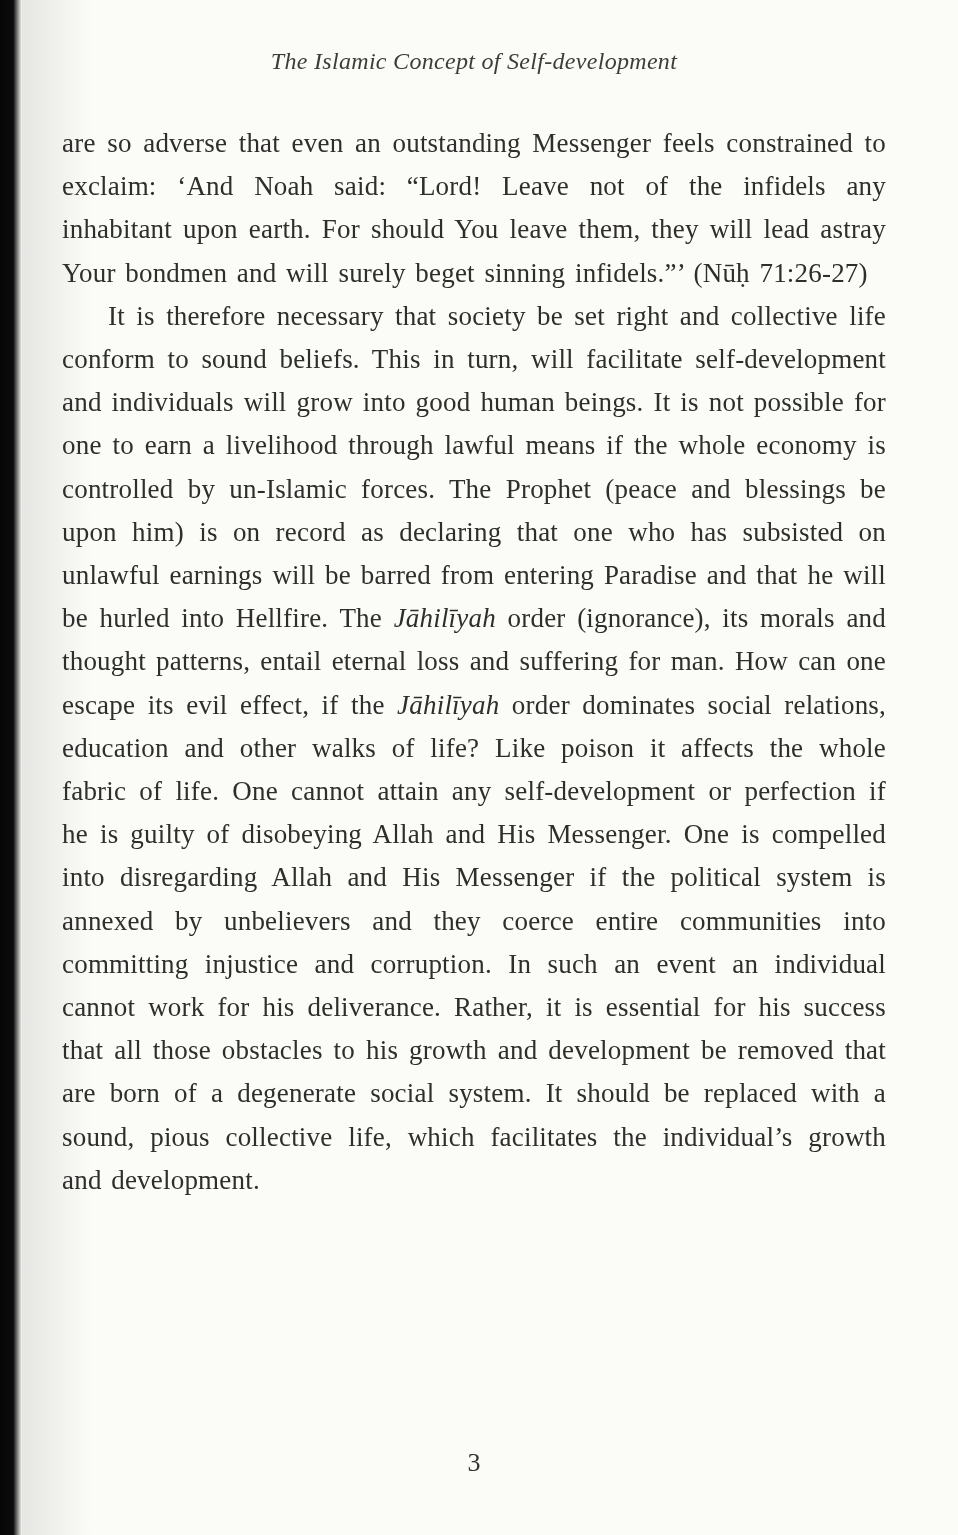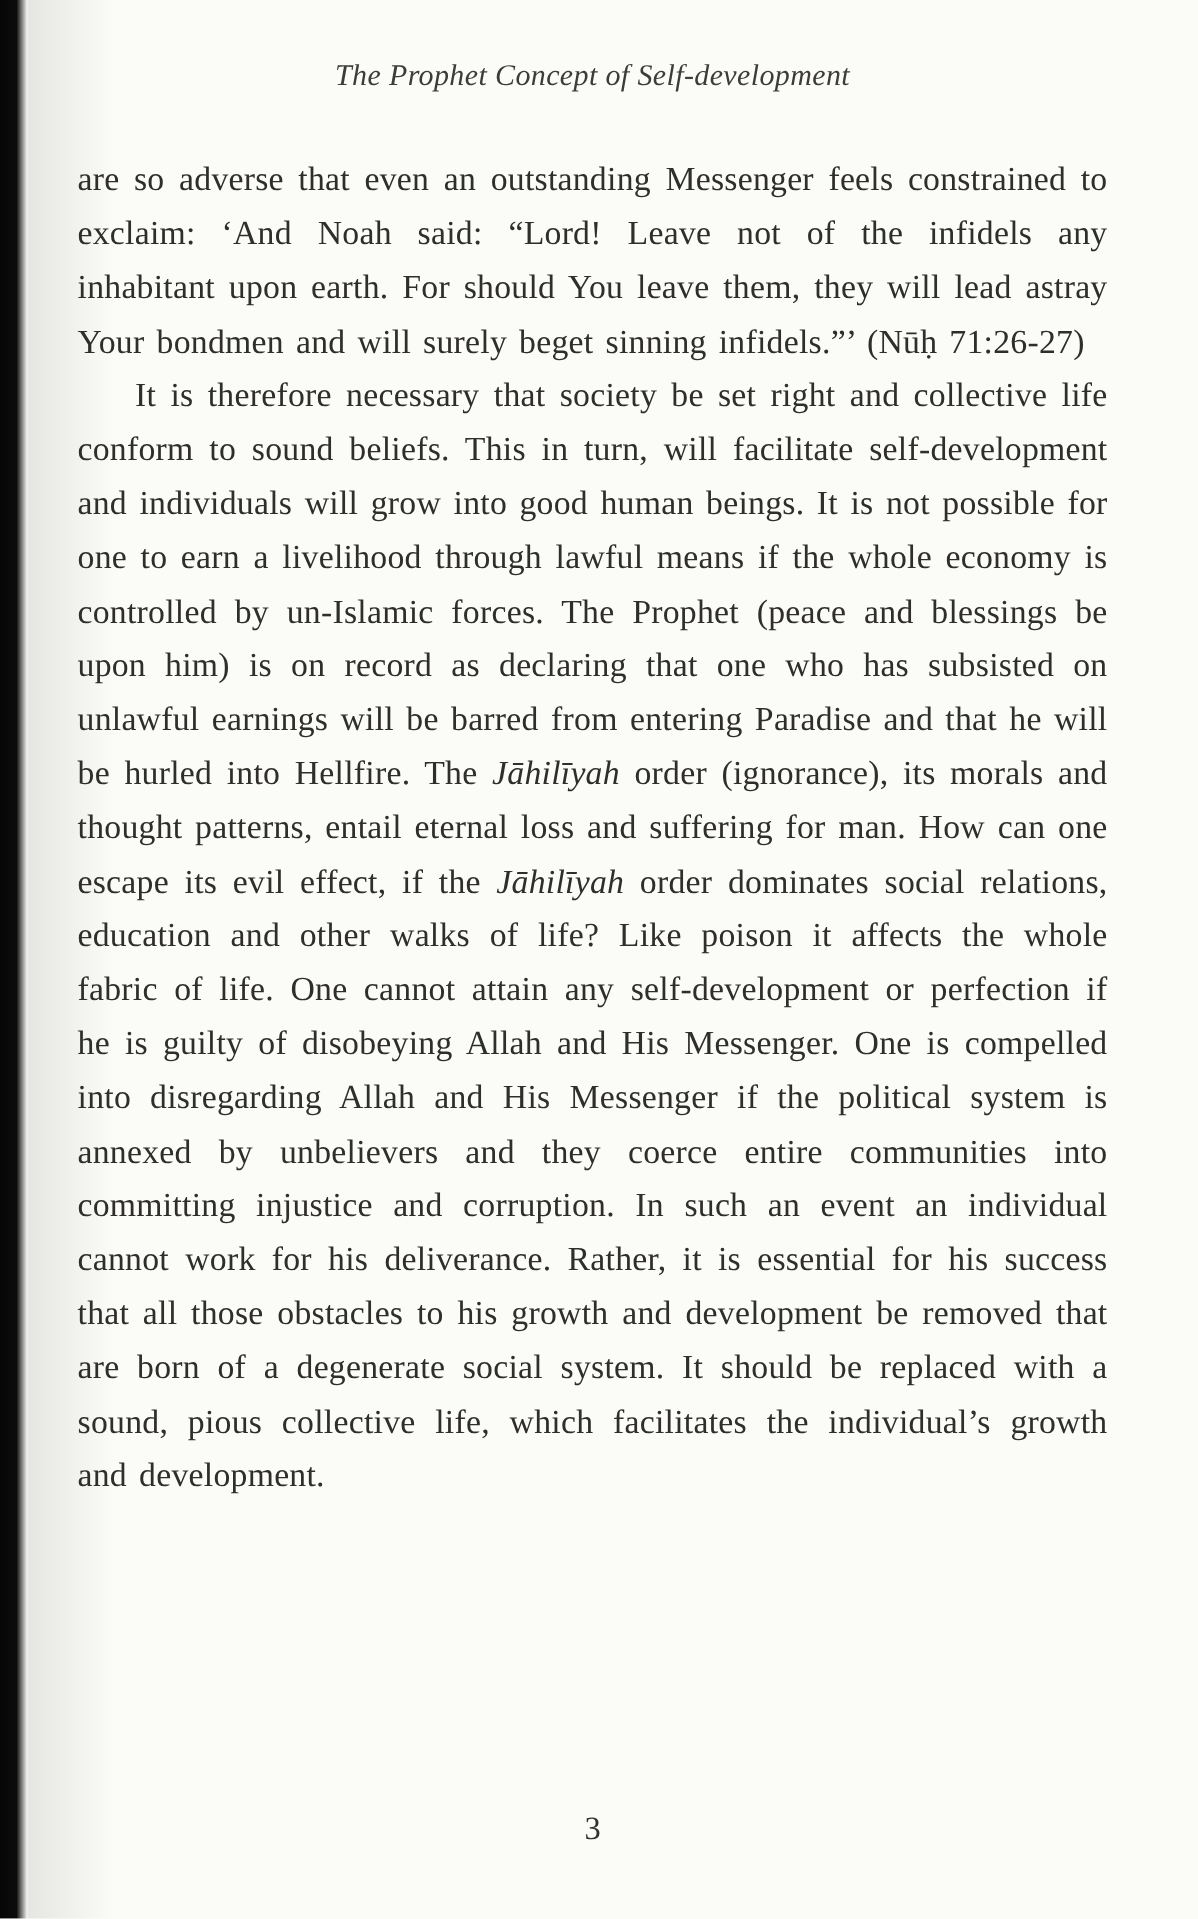--- a/index.html
+++ b/index.html
@@ -72,21 +72,21 @@
     color: #34332f;
   }
 </style>
 </head>
 <body>
 
 <div class="page">
   <div class="scan-edge"></div>
   <div class="scan-shade"></div>
 
-  <div class="running-header">The Prophet Concept of Self-development</div>
+  <div class="running-header">The Islamic Concept of Self-development</div>
 
   <div class="page-body">
       <p class="para"><span>are so adverse that even an outstanding Messenger feels constrained to exclaim: ‘And Noah said: “Lord! Leave not of the infidels any inhabitant upon earth. For should You leave them, they will lead astray Your bondmen and will surely beget sinning infidels.”’ (Nūḥ 71:26-27)</span></p>
       <p class="para indent"><span>It is therefore necessary that society be set right and collective life conform to sound beliefs. This in turn, will facilitate self-development and individuals will grow into good human beings. It is not possible for one to earn a livelihood through lawful means if the whole economy is controlled by un-Islamic forces. The Prophet (peace and blessings be upon him) is on record as declaring that one who has subsisted on unlawful earnings will be barred from entering Paradise and that he will be hurled into Hellfire. The </span><em>Jāhilīyah</em><span> order (ignorance), its morals and thought patterns, entail eternal loss and suffering for man. How can one escape its evil effect, if the </span><em>Jāhilīyah</em><span> order dominates social relations, education and other walks of life? Like poison it affects the whole fabric of life. One cannot attain any self-development or perfection if he is guilty of disobeying Allah and His Messenger. One is compelled into disregarding Allah and His Messenger if the political system is annexed by unbelievers and they coerce entire communities into committing injustice and corruption. In such an event an individual cannot work for his deliverance. Rather, it is essential for his success that all those obstacles to his growth and development be removed that are born of a degenerate social system. It should be replaced with a sound, pious collective life, which facilitates the individual’s growth and development.</span></p>
     </div>
 
   <div class="page-number">3</div>
 </div>
 
 </body></html>

